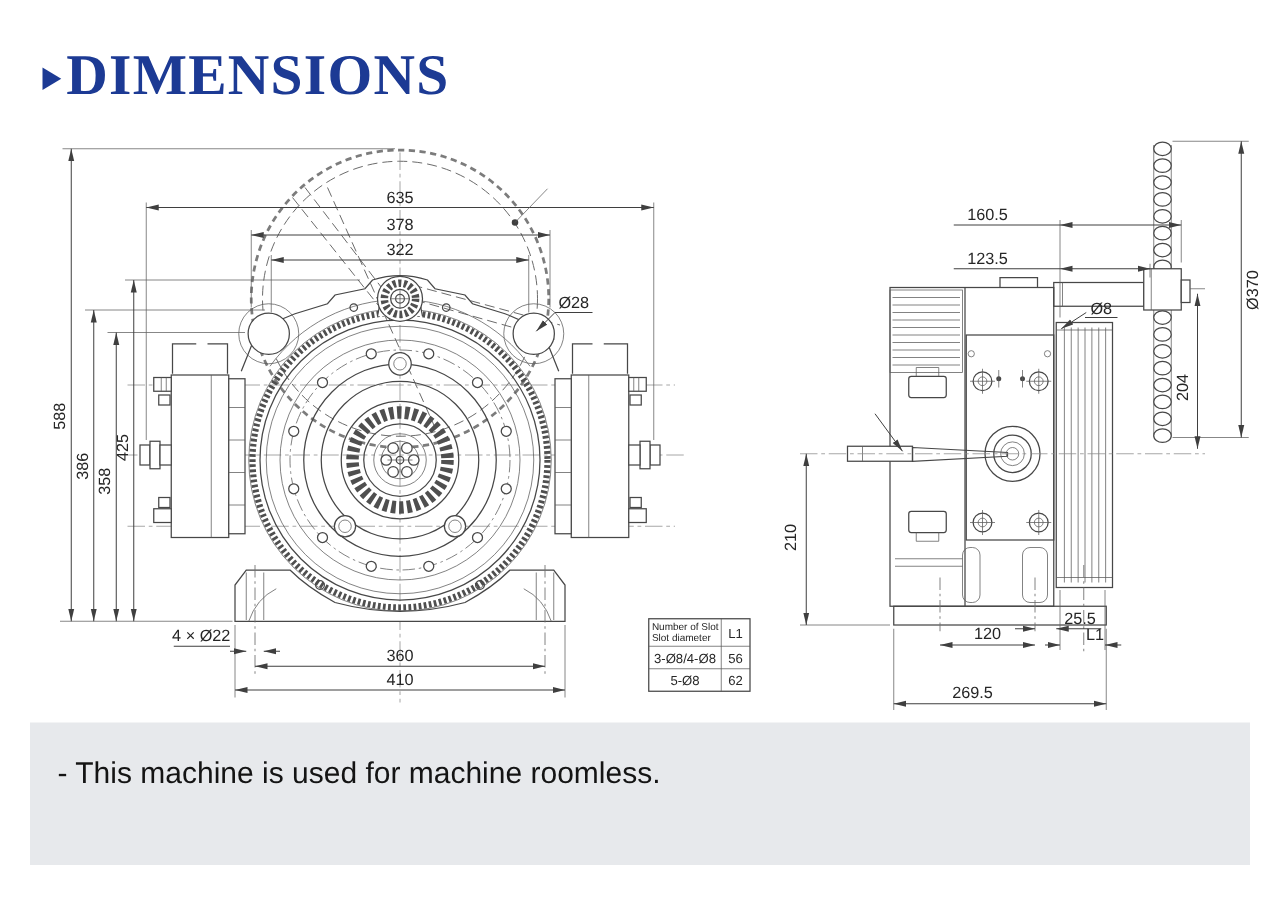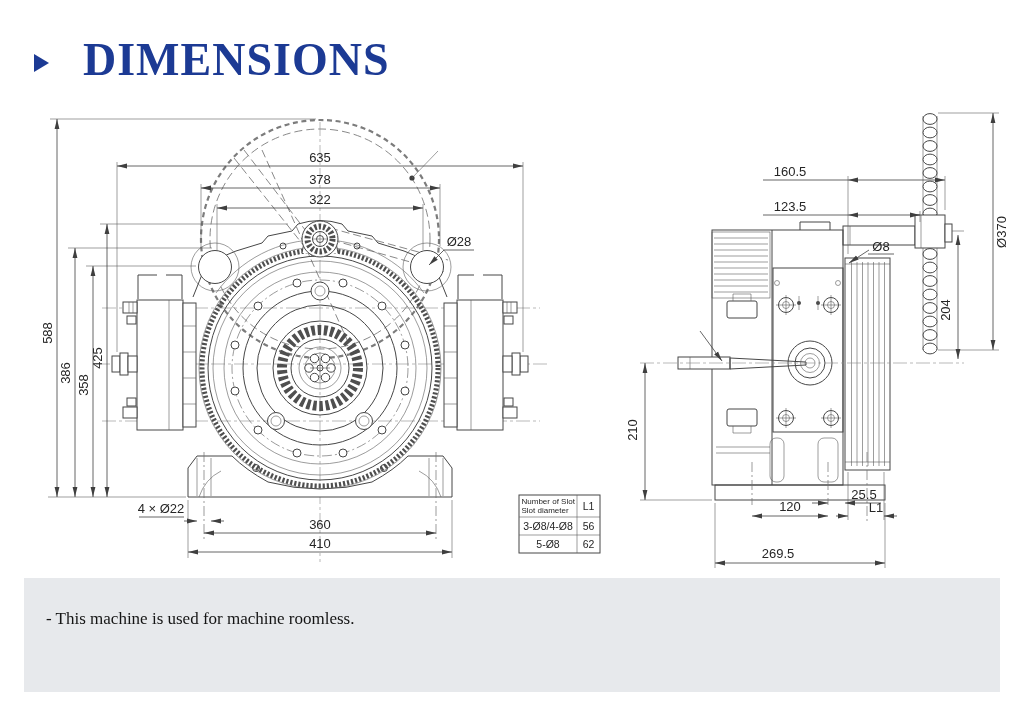--- a/index.html
+++ b/index.html
@@ -1,27 +1,27 @@
 <!DOCTYPE html>
 <html><head>
 <meta charset="utf-8">
 <style>
   html,body{margin:0;padding:0;background:#fff;}
   #page{position:relative;width:1024px;height:724px;background:#fff;overflow:hidden;
         font-family:"Liberation Sans",sans-serif;}
   
-  #title-row{position:absolute;left:34px;top:30px;height:60px;display:flex;align-items:center;gap:30px;}
+  #title-row{position:absolute;left:34px;top:30px;height:60px;display:flex;align-items:center;}
   #title-tri{width:0;height:0;border-top:9px solid transparent;border-bottom:9px solid transparent;
              border-left:15px solid #1c3a94;margin-right:4px;margin-top:6px;}
   #title-text{font-family:"Liberation Serif",serif;font-weight:bold;font-size:46px;
               color:#1c3a94;letter-spacing:1px;line-height:1;}
   
   #notes-box{position:absolute;left:24px;top:578px;width:976px;height:114px;background:#e7e9ec;
              box-sizing:border-box;padding:25px 0 0 22px;}
-  .note-line{font-family:Liberation Serif, serif;font-size:17px;color:#141414;line-height:31px;}
+  .note-line{font-family:Liberation Sans, sans-serif;font-size:24px;color:#141414;line-height:31px;}
   
   svg{position:absolute;left:0;top:0;}
   .s{stroke:#474747;fill:none;stroke-width:1;}
   .sw{stroke:#474747;fill:#fff;stroke-width:1;}
   .s5{stroke:#5a5a5a;fill:none;stroke-width:.6;}
   .teeth{stroke:#4f4f4f;fill:none;stroke-width:5;stroke-dasharray:2.2 1.9;}
   .knurl{stroke:#4f4f4f;fill:none;stroke-width:10;stroke-dasharray:3.6 2.7;}
   .pk{stroke:#4f4f4f;fill:none;stroke-width:6;stroke-dasharray:2.4 2;}
   .dash{stroke:#6b6b6b;fill:none;stroke-width:.8;stroke-dasharray:8 4;}
   .wavy{stroke:#7c7c7c;fill:none;stroke-width:2.2;stroke-dasharray:5 3.6;}

